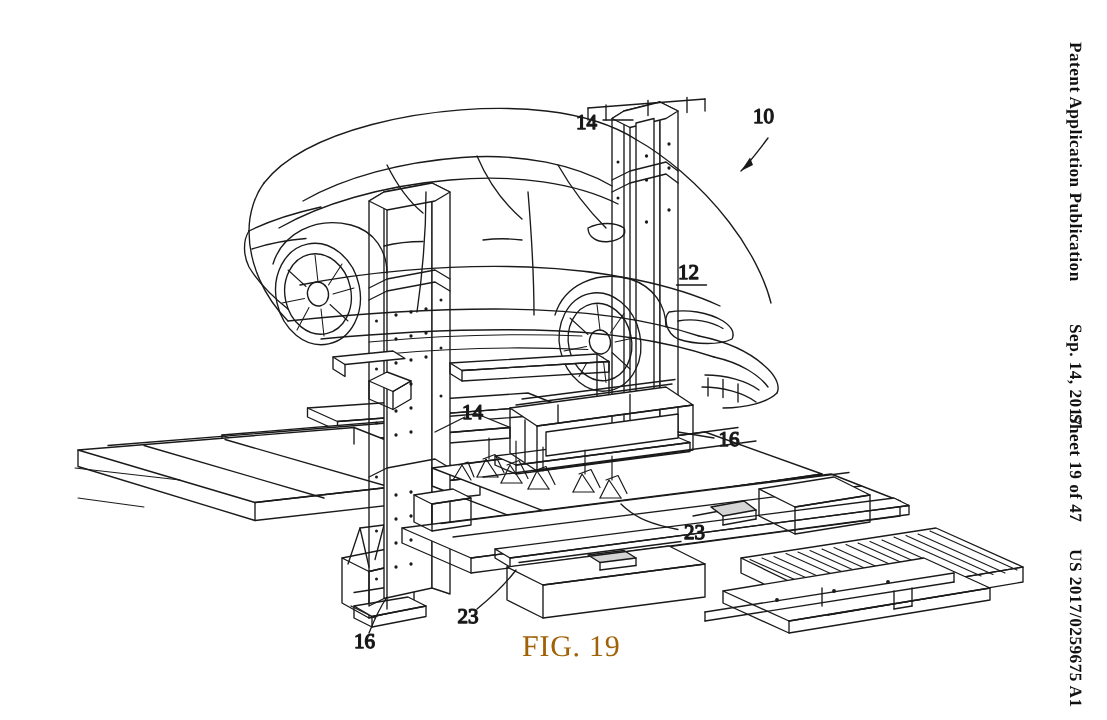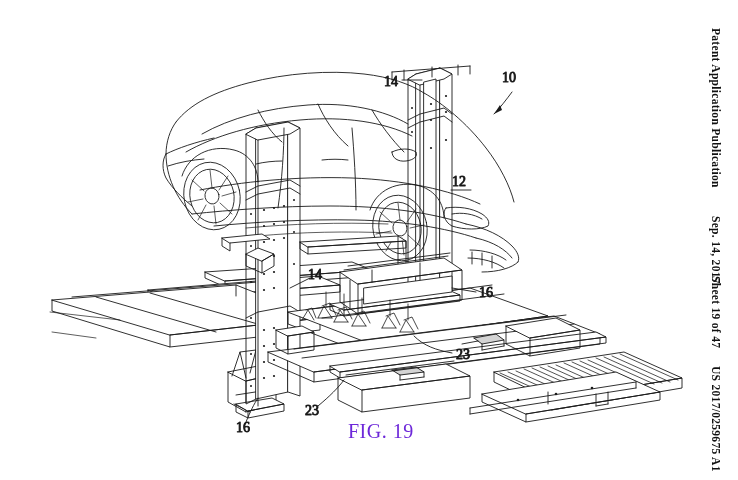--- a/index.html
+++ b/index.html
@@ -38,21 +38,21 @@
   #hdr-date    { left: 722px; top: 216px; }
   #hdr-sheet   { left: 722px; top: 276px; }
   #hdr-patno   { left: 722px; top: 366px; }
 
   .fig-label {
     position: absolute;
     left: 348px;
     top: 420px;
     font-family: "Liberation Serif", "DejaVu Serif", serif;
     font-size: 20px;
-    color: #6d28d9;
+    color: #a16207;
     letter-spacing: 0.5px;
   }
   .ref {
     font-family: "Liberation Serif", "DejaVu Serif", serif;
     font-size: 14px;
     fill: #111111;
   }
   svg line, svg path, svg polyline, svg polygon, svg circle, svg ellipse, svg rect {
     vector-effect: non-scaling-stroke;
   }

